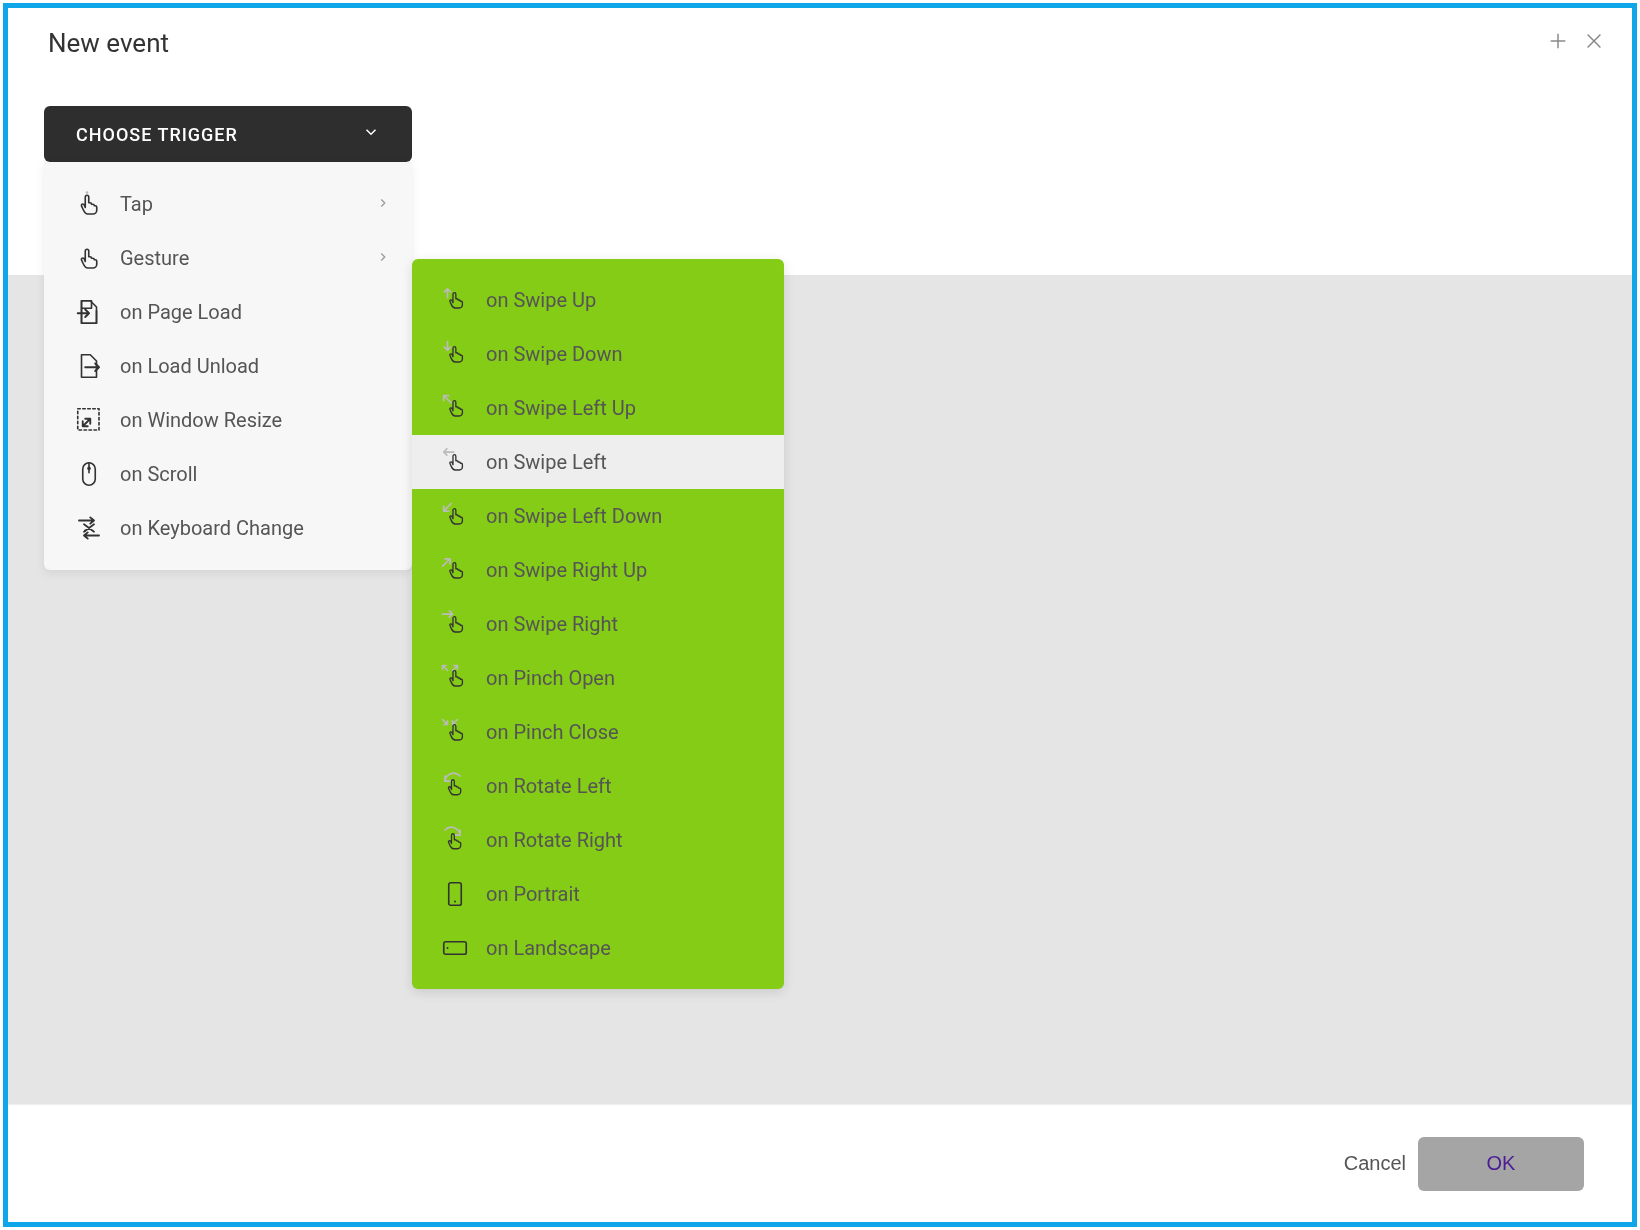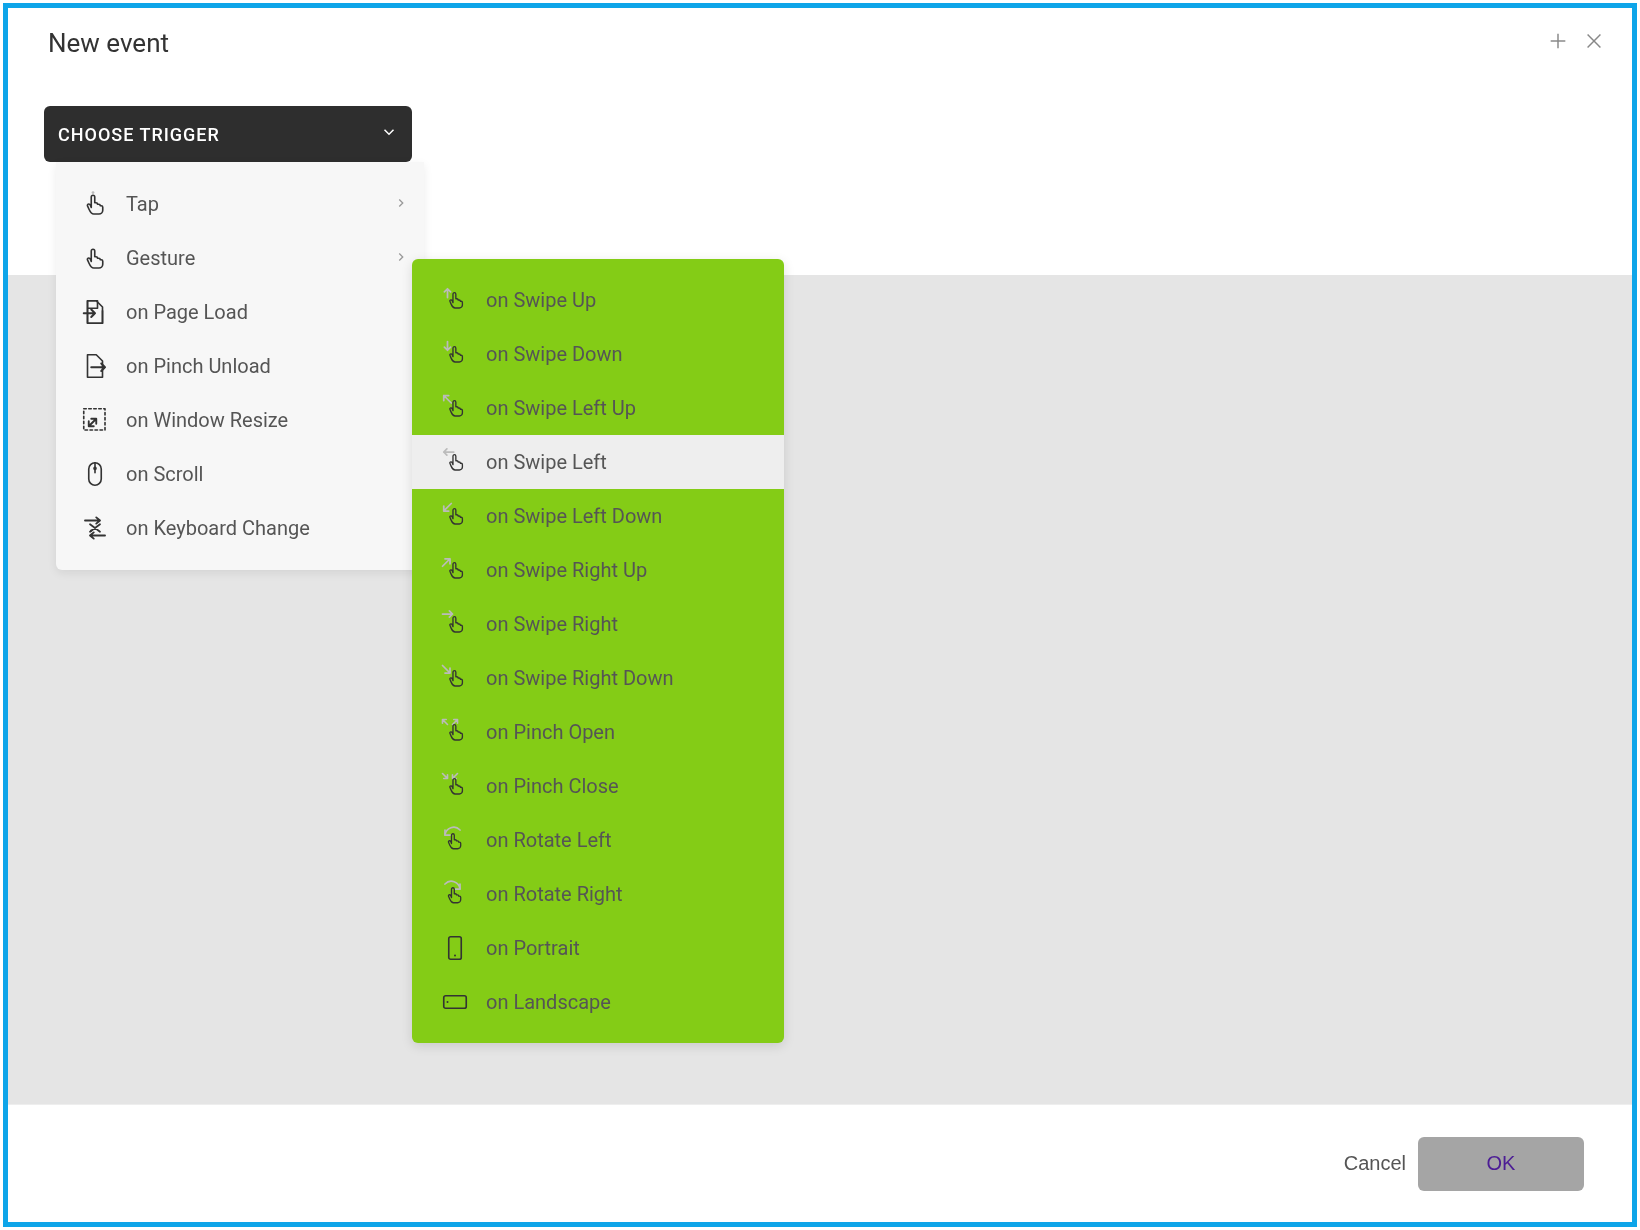--- a/index.html
+++ b/index.html
@@ -64,39 +64,39 @@
       top: 24px;
       left: 36px;
       width: 368px;
       height: 56px;
       background: #2e2e2e;
       color: #fff;
       border-radius: 6px;
       display: flex;
       align-items: center;
       justify-content: space-between;
-      padding: 0 14px;
+      padding: 0 32px;
       cursor: pointer;
     }
     .trigger-btn span {
       font-size: 18px;
       letter-spacing: 1px;
       font-weight: 500;
     }
     .trigger-btn svg { stroke: #fff; }
     
     .primary-menu {
       position: absolute;
       top: 80px;
-      left: 48px;
+      left: 36px;
       width: 368px;
       background: #f7f7f7;
       border-radius: 0 0 6px 6px;
       box-shadow: 0 3px 10px rgba(0,0,0,0.08);
-      padding: 15px 0;
+      padding: 15px 6px;
     }
     .menu-item {
       display: flex;
       align-items: center;
       height: 54px;
       padding: 0 16px 0 22px;
       cursor: pointer;
       color: #555;
     }
     .menu-item .icon-slot {
@@ -234,21 +234,21 @@
           </span>
           <span class="label">on Page Load</span>
         </div>
         <div class="menu-item">
           <span class="icon-slot">
             <svg width="30" height="30" viewBox="0 0 24 24" fill="none" stroke="#333" stroke-width="1.3" stroke-linecap="round" stroke-linejoin="round">
               <path d="M6 3 L13 3 L18 8 L18 21 L6 21 Z"></path>
               <path d="M9 13 L20 13 M17 10 L20 13 L17 16" stroke-width="1.6"></path>
             </svg>
           </span>
-          <span class="label">on Pinch Unload</span>
+          <span class="label">on Load Unload</span>
         </div>
         <div class="menu-item">
           <span class="icon-slot">
             <svg width="30" height="30" viewBox="0 0 24 24" fill="none" stroke="#333" stroke-width="1.3" stroke-linecap="round" stroke-linejoin="round">
               <rect x="3" y="3" width="17" height="17" rx="0" stroke-dasharray="2 2"></rect>
               <path d="M7 17 L13 11 M7 13 L7 17 L11 17 M13 15 L13 11 L9 11" stroke-width="1.5" stroke-dasharray="0"></path>
             </svg>
           </span>
           <span class="label">on Window Resize</span>
         </div>
@@ -344,31 +344,20 @@
         <div class="menu-item">
           <span class="icon-slot">
             <svg width="30" height="30" viewBox="0 0 24 24" fill="none" stroke="#333" stroke-width="1.3" stroke-linecap="round" stroke-linejoin="round">
               <path d="M2 4 L10 4 M7.5 1.5 L10 4 L7.5 6.5" stroke="#bbb" stroke-width="1.4"></path>
               <g transform="translate(3,2) scale(0.82)">
                 <path d="M11 20 C9 20 8 18 7.2 16.2 L6 13.5 C5.7 12.8 6.2 12 7 12 C7.6 12 8.1 12.4 8.3 13 L9 14.8 L9 6.5 C9 5.7 9.6 5 10.4 5 C11.2 5 11.8 5.7 11.8 6.5 L11.8 11 L12.8 11 C13.5 11 14 11.5 14 12.2 L15 12.2 C15.7 12.2 16.2 12.7 16.2 13.4 L17 13.4 C17.7 13.4 18.2 13.9 18.2 14.6 L18.2 17 C18.2 18.6 16.8 20 15.2 20 Z"></path>
               </g>
             </svg>
           </span>
           <span class="label">on Swipe Right</span>
-        </div>
-        <div class="menu-item">
-          <span class="icon-slot">
-            <svg width="30" height="30" viewBox="0 0 24 24" fill="none" stroke="#333" stroke-width="1.3" stroke-linecap="round" stroke-linejoin="round">
-              <path d="M2 2 L8 8 M8 4 L8 8 L4 8" stroke="#bbb" stroke-width="1.4"></path>
-              <g transform="translate(3,2) scale(0.82)">
-                <path d="M11 20 C9 20 8 18 7.2 16.2 L6 13.5 C5.7 12.8 6.2 12 7 12 C7.6 12 8.1 12.4 8.3 13 L9 14.8 L9 6.5 C9 5.7 9.6 5 10.4 5 C11.2 5 11.8 5.7 11.8 6.5 L11.8 11 L12.8 11 C13.5 11 14 11.5 14 12.2 L15 12.2 C15.7 12.2 16.2 12.7 16.2 13.4 L17 13.4 C17.7 13.4 18.2 13.9 18.2 14.6 L18.2 17 C18.2 18.6 16.8 20 15.2 20 Z"></path>
-              </g>
-            </svg>
-          </span>
-          <span class="label">on Swipe Right Down</span>
         </div>
         <div class="menu-item">
           <span class="icon-slot">
             <svg width="30" height="30" viewBox="0 0 24 24" fill="none" stroke="#333" stroke-width="1.3" stroke-linecap="round" stroke-linejoin="round">
               <path d="M6 6 L2 2 M2 5 L2 2 L5 2" stroke="#bbb" stroke-width="1.3"></path>
               <path d="M10 6 L14 2 M11 2 L14 2 L14 5" stroke="#bbb" stroke-width="1.3"></path>
               <g transform="translate(3,2) scale(0.82)">
                 <path d="M11 20 C9 20 8 18 7.2 16.2 L6 13.5 C5.7 12.8 6.2 12 7 12 C7.6 12 8.1 12.4 8.3 13 L9 14.8 L9 6.5 C9 5.7 9.6 5 10.4 5 C11.2 5 11.8 5.7 11.8 6.5 L11.8 11 L12.8 11 C13.5 11 14 11.5 14 12.2 L15 12.2 C15.7 12.2 16.2 12.7 16.2 13.4 L17 13.4 C17.7 13.4 18.2 13.9 18.2 14.6 L18.2 17 C18.2 18.6 16.8 20 15.2 20 Z"></path>
               </g>
             </svg>

